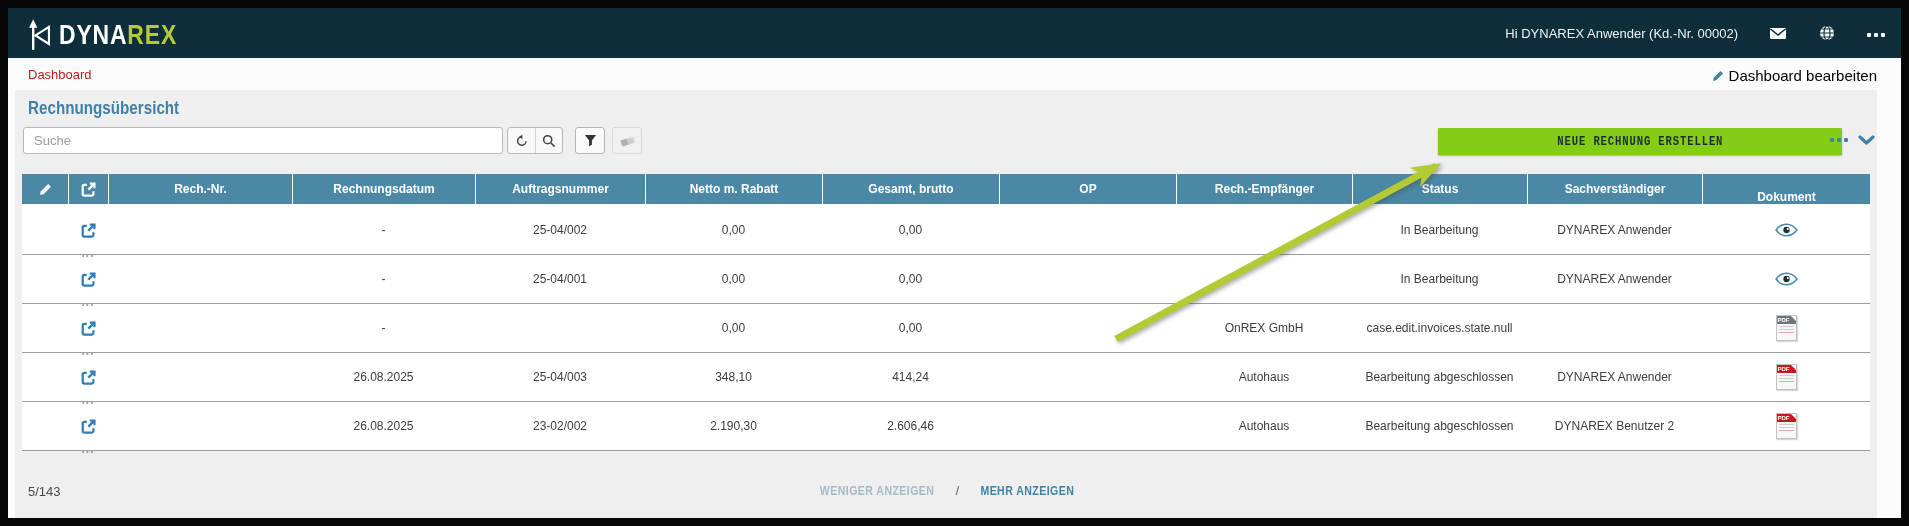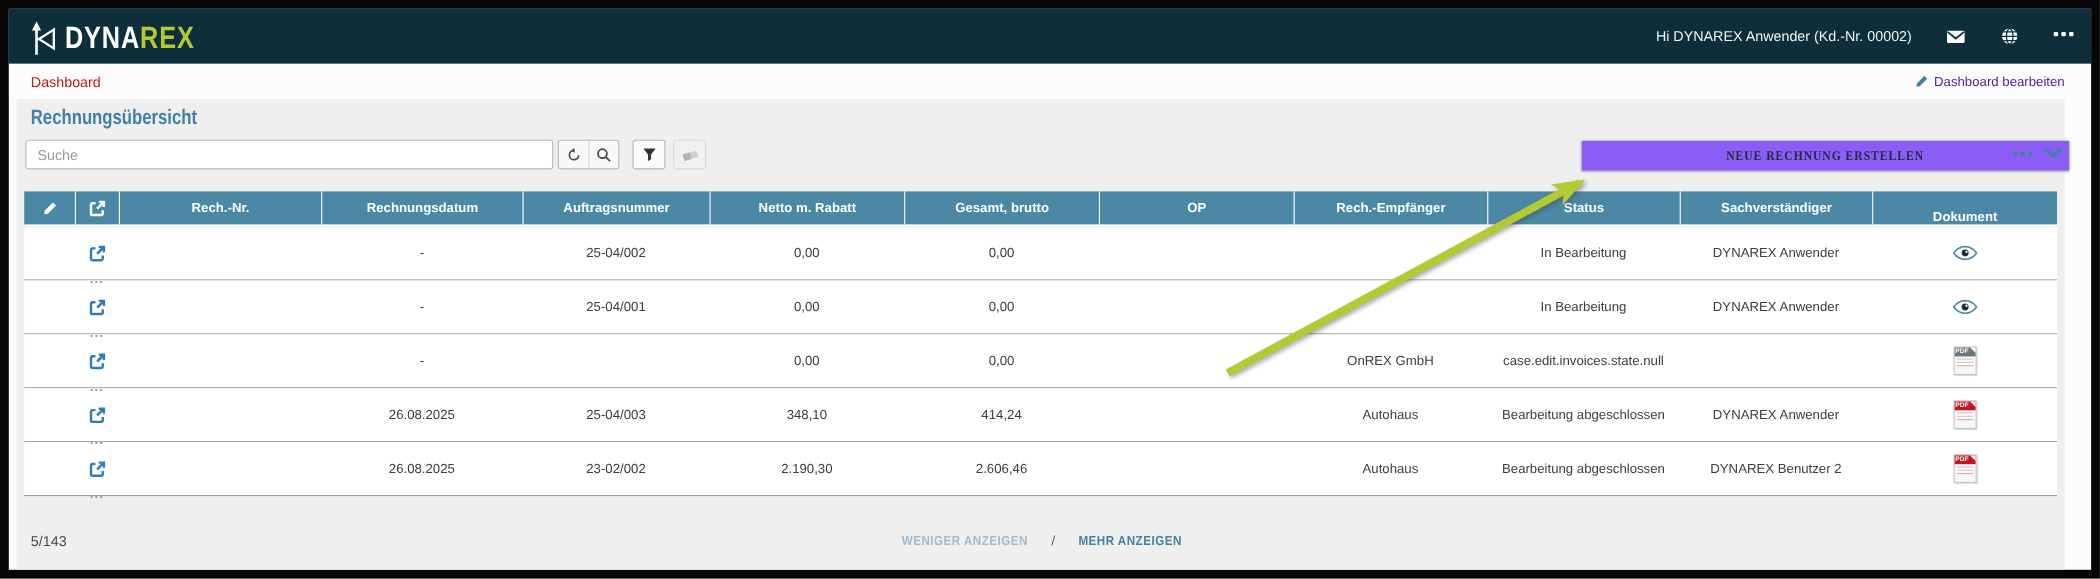--- a/index.html
+++ b/index.html
@@ -5,46 +5,46 @@
   html,body{margin:0;padding:0}
   body{width:1909px;height:526px;position:relative;background:#060606;font-family:"Liberation Sans",sans-serif;overflow:hidden}
   .inner{position:absolute;left:8px;top:8px;width:1893px;height:510px;background:#fcfcfc;overflow:hidden}
 
   
   .appbar{position:absolute;left:0;top:0;width:100%;height:50px;background:#0d2e3a;display:flex;align-items:center;justify-content:space-between}
   .logo{display:flex;align-items:center;gap:6px;margin-left:18px;margin-top:4px}
   .logo-text{font-size:28px;font-weight:bold;letter-spacing:1px;display:inline-block;transform:scaleX(.82);transform-origin:left center;white-space:nowrap}
   .logo-text .p1{color:#fff}
   .logo-text .p2{color:#b4ca34}
-  .appbar-right{display:flex;gap:31px;margin-right:16px;margin-top:0}
+  .appbar-right{display:flex;align-items:center;gap:31px;margin-right:16px;margin-top:0}
   .greeting{color:#eef3f5;font-size:13px}
   .abicon{display:inline-flex;width:18px;height:16px;align-items:center;justify-content:center;cursor:pointer}
   .abdots{display:inline-flex;gap:3px;cursor:pointer;padding-top:4px}
   .abdots i{width:4px;height:4px;border-radius:1px;background:#fff;display:block}
 
   
   .crumbrow{position:absolute;left:0;top:50px;width:100%;height:32px;background:#fcfcfc}
   .crumb{position:absolute;left:20px;top:9px;font-size:13px;color:#b91c1c;text-decoration:none;cursor:pointer}
-  .editlink{position:absolute;right:24px;top:9px;font-size:12px;color:#4c1d95;cursor:pointer;display:flex;align-items:center;gap:5px}
+  .editlink{position:absolute;right:24px;top:9px;font-size:15px;color:#000000;cursor:pointer;display:flex;align-items:center;gap:5px}
 
   
   .panel{position:absolute;left:7px;top:82px;width:1862px;bottom:0;background:#efeff0}
   .wtitle{position:absolute;left:13px;top:7px;font-size:19px;font-weight:bold;color:#4182a4}
   .cond{display:inline-block;transform:scaleX(.8);transform-origin:left center;white-space:nowrap}
   .condc{display:inline-block;transform:scaleX(.88);transform-origin:center;white-space:nowrap}
 
   .searchbox{position:absolute;left:8px;top:37px;width:480px;height:27px;border:1px solid #b9b9b9;border-radius:3px;background:#fff;box-sizing:border-box;padding:0 10px;font-size:13px;color:#444;outline:none;font-family:"Liberation Sans",sans-serif}
   .searchbox::placeholder{color:#9a9a9a}
   .btngroup{position:absolute;left:492px;top:37px;height:27px;display:flex;border:1px solid #b9b9b9;border-radius:3px;background:#f8f8f8;box-sizing:border-box}
   .btngroup .tbtn{width:27px;border:none;border-left:1px solid #d4d4d4;background:transparent;display:flex;align-items:center;justify-content:center;cursor:pointer;padding:0}
   .btngroup .tbtn:first-child{border-left:none}
   .sbtn{position:absolute;top:37px;width:30px;height:27px;border:1px solid #b5b5b5;border-radius:3px;background:#fafafa;display:flex;align-items:center;justify-content:center;cursor:pointer;box-sizing:border-box;padding:0}
   .sbtn.disabled{border-color:#d2d2d2;background:#f1f1f1;opacity:.75;cursor:default}
 
-  .createbtn{position:absolute;left:1423px;top:38px;width:443px;height:27px;background:#8b5cf6;border:none;border-radius:1px;cursor:pointer;display:flex;align-items:center;justify-content:center;box-shadow:0 1px 2px rgba(0,0,0,.28);font-family:Liberation Serif, serif}
+  .createbtn{position:absolute;left:1423px;top:38px;width:404px;height:27px;background:#84cc16;border:none;border-radius:1px;cursor:pointer;display:flex;align-items:center;justify-content:center;box-shadow:0 1px 2px rgba(0,0,0,.28);font-family:Liberation Mono, monospace}
   .createbtn span{font-size:12px;font-weight:bold;letter-spacing:1px;color:#1e2c34}
   .moredots{position:absolute;left:1815px;top:48px;display:flex;gap:3px;cursor:pointer}
   .moredots i{width:4px;height:4px;border-radius:1px;background:#4182a4;display:block}
   .collapse{position:absolute;left:1843px;top:43px;width:18px;height:14px;cursor:pointer}
 
   
   .table{position:absolute;left:7px;top:84px;width:1848px}
   .thead{display:flex;height:30px;background:#4a88a6;border-bottom:2px solid #fff}
   .th{display:flex;align-items:center;justify-content:center;color:#fff;font-size:12px;font-weight:bold;box-sizing:border-box;cursor:pointer}
   .th + .th{border-left:1px solid #fff}

